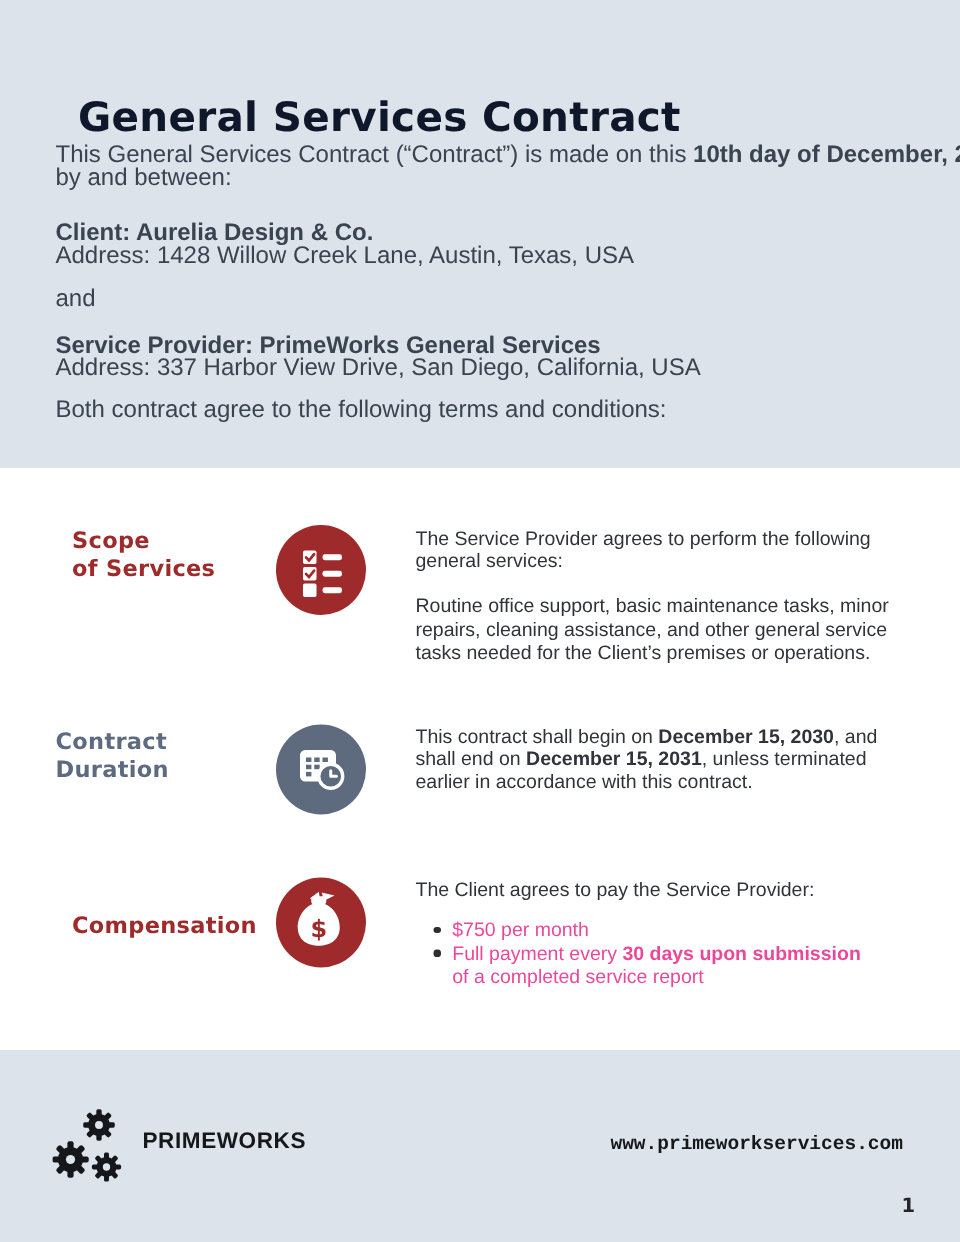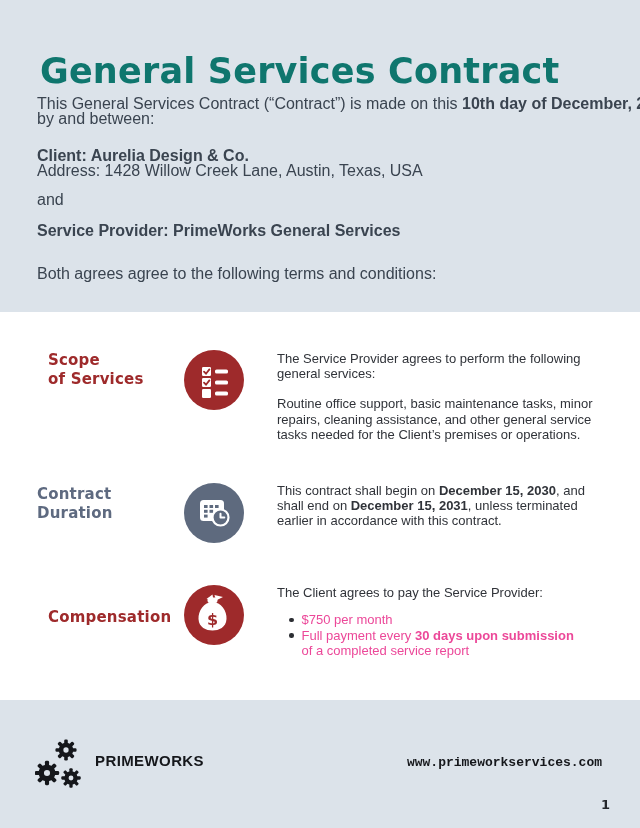--- a/index.html
+++ b/index.html
@@ -1,23 +1,23 @@
 <!DOCTYPE html>
 <html><head>
 <meta charset="utf-8">
 <style>
   html,body{margin:0;padding:0;background:#ffffff;}
   .page{position:relative;width:640px;height:828px;background:#ffffff;overflow:hidden;
         font-family:"Liberation Sans",sans-serif;}
   .band{position:absolute;left:0;width:640px;background:#DCE3EA;}
   .band.header{top:0;height:312px;}
   .band.footer{top:700px;height:128px;}
-  .title{position:absolute;left:36px;top:47px;margin:4px;
-         font-family:"DejaVu Sans",sans-serif;font-size:35px;font-weight:800;
-         color:#0f766e;letter-spacing:.2px;white-space:nowrap;}
+  .title{position:absolute;left:36px;top:47px;margin:16px;
+         font-family:"DejaVu Sans",sans-serif;font-size:27px;font-weight:800;
+         color:#0f172a;letter-spacing:.2px;white-space:nowrap;}
   .para{position:absolute;left:37px;font-size:16px;line-height:15px;color:#3A4450;}
   .ln{white-space:nowrap;}
   .b{font-weight:700;}
   .sec-head{position:absolute;left:37px;margin:0;
             font-family:"DejaVu Sans",sans-serif;font-size:15px;font-weight:700;
             line-height:19px;letter-spacing:.2px;white-space:nowrap;}
   .red{color:#9E2A2B;margin-left:11px;}
   .slate{color:#5E6A80;}
   .icon-circle{position:absolute;left:184px;width:60px;height:60px;border-radius:50%;}
   .bg-red{background:#9E2A2B;}
@@ -55,24 +55,25 @@
       <div class="ln"><span class="b">Client: Aurelia Design &amp; Co.</span></div>
       <div class="ln"><span>Address: 1428 Willow Creek Lane, Austin, Texas, USA</span></div>
     </div>
 
     <div class="para" style="top:192px">
       <div class="ln"><span>and</span></div>
     </div>
 
     <div class="para" style="top:223px">
       <div class="ln"><span class="b">Service Provider: PrimeWorks General Services</span></div>
+      <div class="ln"><span>Address: 337 Harbor View Drive, San Diego, California, USA</span></div>
     </div>
 
     <div class="para" style="top:266px">
-      <div class="ln"><span>Both agrees agree to the following terms and conditions:</span></div>
+      <div class="ln"><span>Both contract agree to the following terms and conditions:</span></div>
     </div>
   </div>
 
   <h2 class="sec-head red" style="top:351px">
     <div>Scope</div>
     <div>of Services</div>
   </h2>
   <div class="icon-circle bg-red" style="top:350px">
     <svg viewBox="0 0 60 60" aria-hidden="true">
       <rect x="18" y="17" width="9" height="9" rx="1.2" fill="#fff"></rect>

